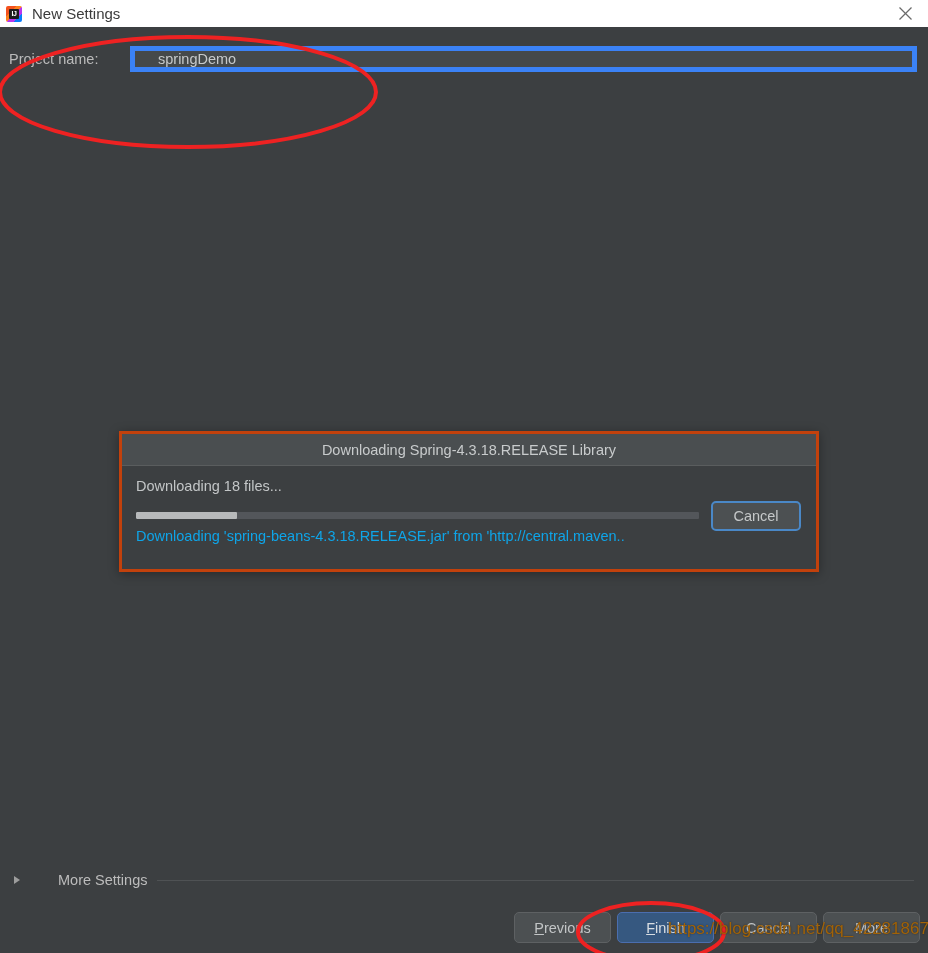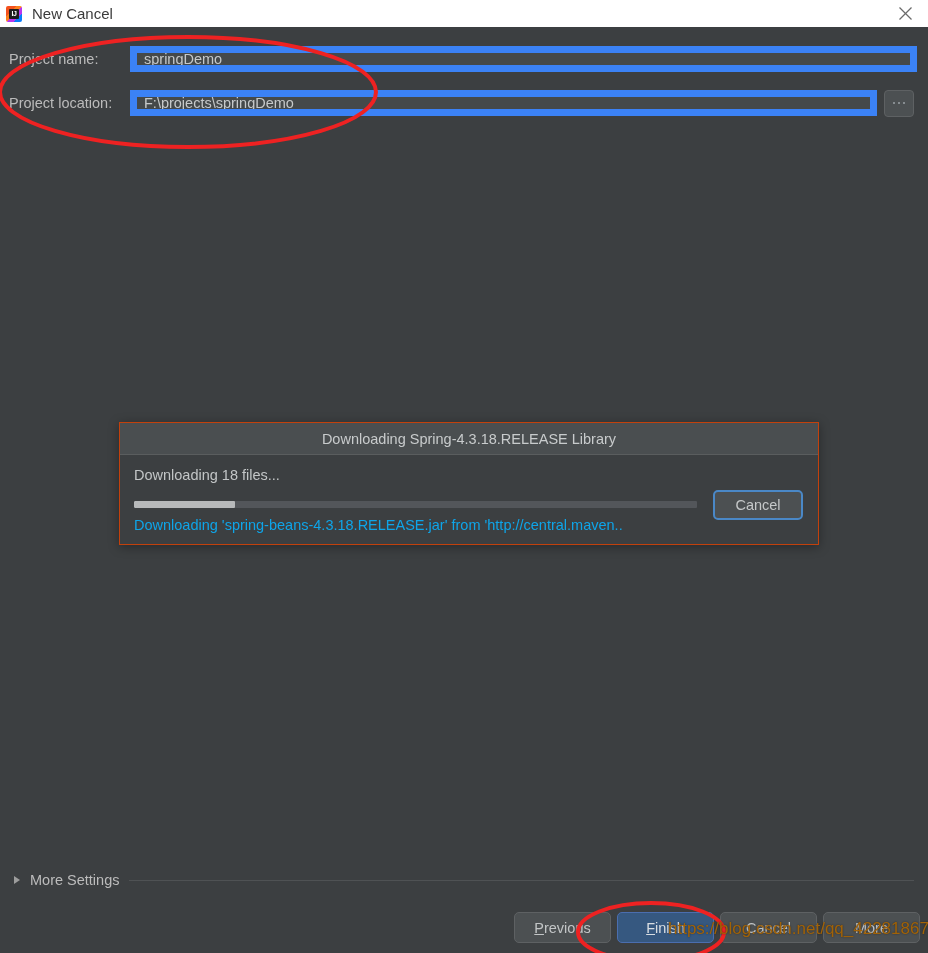--- a/index.html
+++ b/index.html
@@ -98,25 +98,25 @@
     padding-left: 9px;
     box-sizing: border-box;
     font-size: 14.5px;
     color: #bbbbbb;
     white-space: nowrap;
   }
   .text-input {
     height: 26px;
     box-sizing: border-box;
     background: #45494a;
-    border: 7px solid #3b82f6;
+    border: 5px solid #3b82f6;
     color: #c6c9ca;
     font-size: 14.5px;
     line-height: 24px;
-    padding: 0 7px;
+    padding: 0 23px;
     outline: none;
     font-family: "Liberation Sans", "DejaVu Sans", sans-serif;
     border-radius: 0;
   }
   .text-input.name-input { width: 787px; }
   .text-input.loc-input  { width: 747px; }
 
   .browse-btn {
     margin-left: 7px;
     width: 30px; height: 27px;
@@ -133,40 +133,40 @@
   .browse-btn i {
     width: 2.5px; height: 2.5px;
     background: #9aa0a6;
     border-radius: 50%;
     display: block;
   }
 
   
   .progress-dialog {
     position: absolute;
-    left: 119px; top: 395px;
+    left: 119px; top: 404px;
     width: 700px;
     background: #3c3f41;
-    border: 1px solid #c2410c;
+    border: 3px solid #c2410c;
     box-sizing: border-box;
     box-shadow: 0 2px 10px rgba(0,0,0,0.35);
   }
   .progress-header {
     height: 31px;
     background: #4a4e50;
     border-bottom: 1px solid #5a5d5e;
     display: flex;
     align-items: center;
     justify-content: center;
     font-size: 14.5px;
     color: #c8cbcc;
   }
   .progress-content {
     position: relative;
-    height: 89px;
+    height: 103px;
   }
   .progress-status {
     position: absolute;
     left: 14px; top: 12px;
     font-size: 14.5px;
     color: #c3c6c7;
     white-space: nowrap;
   }
   .progress-track {
     position: absolute;
@@ -219,20 +219,21 @@
     border-top: 4.5px solid transparent;
     border-bottom: 4.5px solid transparent;
     margin-right: 10px;
     flex: none;
   }
   .ms-label {
     font-size: 14.5px;
     color: #bcbcbc;
     white-space: nowrap;
     flex: none;
+    margin-left: 28px;
   }
   .ms-rule {
     margin-left: 10px;
     height: 1px;
     background: #4f5254;
     flex: 1 1 auto;
   }
 
   
   .button-bar {
@@ -284,45 +285,36 @@
 </style>
 </head>
 <body>
 
 <div class="titlebar">
   <div class="app-icon">
     <div class="ij-sq"></div>
     <div class="ij-inner"></div>
     <div class="ij-text">IJ</div>
   </div>
-  <div class="window-title">New Cancel</div>
+  <div class="window-title">New Settings</div>
   <div class="close-btn">
     <svg width="15" height="15" viewBox="0 0 15 15" aria-hidden="true">
       <line x1="1.5" y1="1.5" x2="13.5" y2="13.5" stroke="#6b6b6b" stroke-width="1.2"></line>
       <line x1="13.5" y1="1.5" x2="1.5" y2="13.5" stroke="#6b6b6b" stroke-width="1.2"></line>
     </svg>
   </div>
 </div>
 
 <div class="dialog-body">
 
   <div class="form-row name-row">
     <div class="field-label">Project name:</div>
     <input class="text-input name-input" type="text" value="springDemo" style="">
   </div>
 
-  <div class="form-row loc-row">
-    <div class="field-label">Project location:</div>
-    <input class="text-input loc-input" type="text" value="F:\projects\springDemo" style="">
-    <div class="browse-btn">
-      <i></i>
-      <i></i>
-      <i></i>
-    </div>
-  </div>
 
   <div class="progress-dialog">
     <div class="progress-header">Downloading Spring-4.3.18.RELEASE Library</div>
     <div class="progress-content">
       <div class="progress-status">Downloading 18 files...</div>
       <div class="progress-track">
         <div class="progress-fill" id="progress-fill" style="width: 18%;"></div>
       </div>
       <div class="progress-detail">Downloading 'spring-beans-4.3.18.RELEASE.jar' from 'http://central.maven..</div>
       <div class="progress-cancel">Cancel</div>

